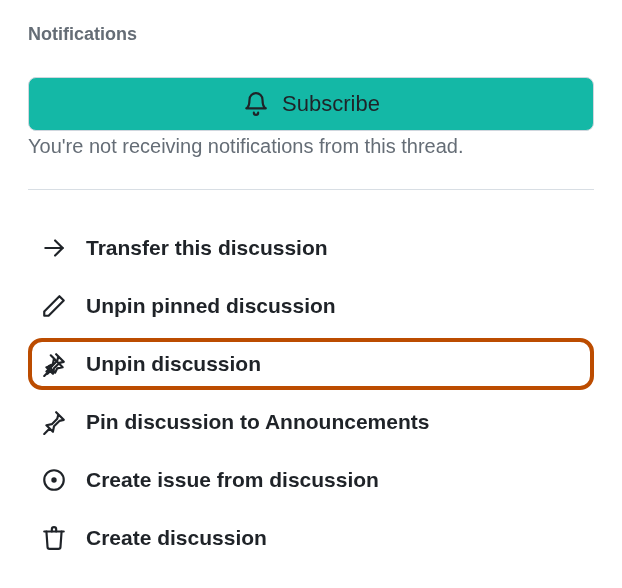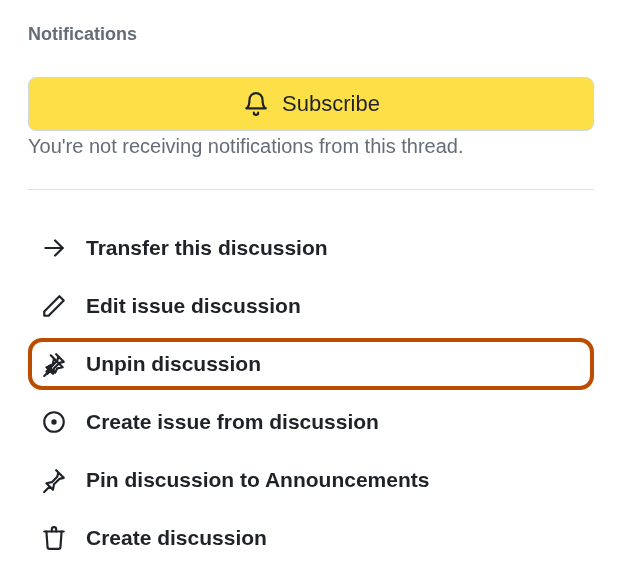--- a/index.html
+++ b/index.html
@@ -15,21 +15,21 @@
       font-size: 18px;
       font-weight: 600;
       color: #656d76;
       margin-bottom: 32px;
     }
     .subscribe-btn {
       width: 100%;
       height: 54px;
       border: 1px solid #d0d7de;
       border-radius: 8px;
-      background: #fde047;
+      background: #14b8a6;
       display: flex;
       align-items: center;
       justify-content: center;
       gap: 12px;
       font-size: 22px;
       font-weight: 500;
       color: #1f2328;
       cursor: pointer;
     }
     .hint-text {
@@ -110,52 +110,52 @@
       </span>
       <span>Transfer this discussion</span>
     </div>
 
     <div class="action-item">
       <span class="icon-box">
         <svg viewBox="0 0 24 24" stroke-linecap="round" stroke-linejoin="round">
           <path d="M17 3l4 4L7 21H3v-4L17 3z"></path>
         </svg>
       </span>
-      <span>Edit issue discussion</span>
+      <span>Unpin pinned discussion</span>
     </div>
 
     <div class="action-item highlighted">
       <span class="icon-box">
         <svg viewBox="0 0 24 24" stroke-linecap="round" stroke-linejoin="round">
           <path d="M14 3l7 7-4 1-5 5-1 5-3-3-5 5 5-5-3-3 5-1 5-5 1-4z" transform="rotate(0 12 12)"></path>
           <path d="M5 19l5-5"></path>
           <path d="M9 4l11 11-5 1-2 4-3-3-4 4 4-4-3-3 4-2 1-5-3-3z" fill="none"></path>
         </svg>
         <svg viewBox="0 0 16 16" stroke-linecap="round" stroke-linejoin="round" style="display:block;position:absolute" width="0" height="0"></svg>
       </span>
       <span>Unpin discussion</span>
     </div>
 
     <div class="action-item">
       <span class="icon-box">
         <svg viewBox="0 0 24 24" stroke-linecap="round" stroke-linejoin="round">
+          <path d="M14 3l7 7-4 1-5 5-1 5-3-3-5 5 5-5-3-3 5-1 5-5 1-4z"></path>
+        </svg>
+      </span>
+      <span>Pin discussion to Announcements</span>
+    </div>
+
+    <div class="action-item">
+      <span class="icon-box">
+        <svg viewBox="0 0 24 24" stroke-linecap="round" stroke-linejoin="round">
           <circle cx="12" cy="12" r="9"></circle>
           <circle cx="12" cy="12" r="2.5" class="filled" fill="#1f2328" stroke="none"></circle>
         </svg>
       </span>
       <span>Create issue from discussion</span>
-    </div>
-
-    <div class="action-item">
-      <span class="icon-box">
-        <svg viewBox="0 0 24 24" stroke-linecap="round" stroke-linejoin="round">
-          <path d="M14 3l7 7-4 1-5 5-1 5-3-3-5 5 5-5-3-3 5-1 5-5 1-4z"></path>
-        </svg>
-      </span>
-      <span>Pin discussion to Announcements</span>
     </div>
 
     <div class="action-item">
       <span class="icon-box">
         <svg viewBox="0 0 24 24" stroke-linecap="round" stroke-linejoin="round">
           <polyline points="3 6 5 6 21 6"></polyline>
           <path d="M19 6l-1 14a2 2 0 0 1-2 2H8a2 2 0 0 1-2-2L5 6"></path>
           <path d="M10 6V4a2 2 0 0 1 2-2h0a2 2 0 0 1 2 2v2"></path>
         </svg>
       </span>

